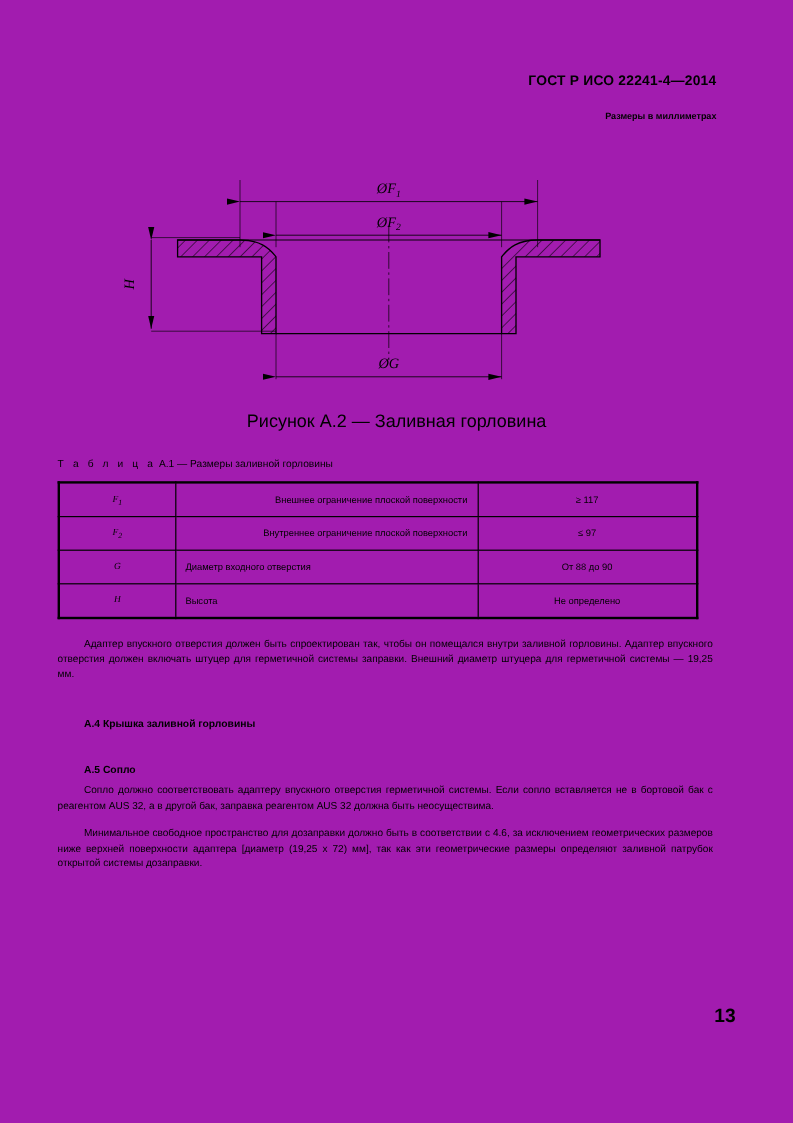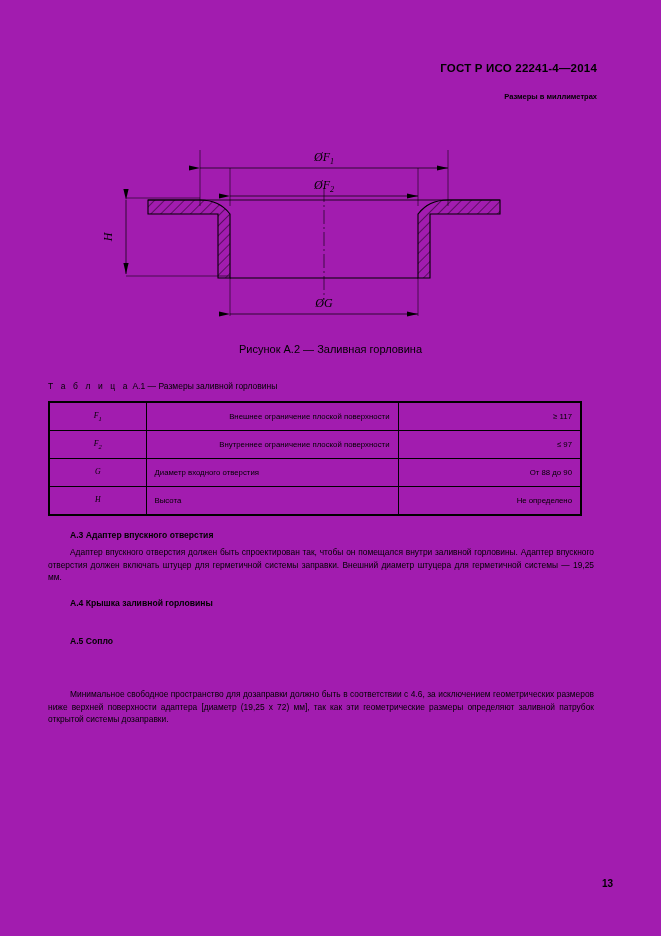--- a/index.html
+++ b/index.html
@@ -51,21 +51,21 @@
   }
   .drawing-wrap svg { display: block; }
 
   
   .figure-caption {
     position: absolute;
     top: 343px;
     left: 0;
     width: 661px;
     text-align: center;
-    font-size: 11px;
+    font-size: 15px;
   }
 
   
   .table-caption {
     position: absolute;
     top: 381px;
     left: 48px;
     font-size: 8.5px;
     white-space: nowrap;
   }
@@ -101,21 +101,21 @@
   .cell-sym {
     text-align: center;
     font-style: italic;
     font-size: 9.5px;
     font-family: "Liberation Serif", serif;
   }
   .cell-sym sub {
     font-size: 6.5px;
     font-style: italic;
   }
-  .cell-size { text-align: right; }
+  .cell-size { text-align: center; }
   .cell-par-c { text-align: right; }
   .cell-par-l { text-align: left; }
 
   
   .section {
     position: absolute;
     left: 48px;
     width: 546px;
   }
   h3.sec-head {
@@ -135,22 +135,22 @@
 
   .sec-a3 { top: 530px; }
   .sec-a4 { top: 598px; }
   .sec-a5 { top: 636px; }
   .sec-a6 { top: 688px; }
 
   
   .page-number {
     position: absolute;
     right: 48px;
-    top: 878px;
-    font-size: 10px;
+    top: 839px;
+    font-size: 16px;
     font-weight: bold;
   }
 </style>
 </head>
 <body>
 
 <div class="page">
 
   <div class="doc-header">ГОСТ Р ИСО 22241-4—2014</div>
   <div class="units-note">Размеры в миллиметрах</div>
@@ -253,30 +253,30 @@
 
       <tr>
         <td class="cell-sym"><span>H</span><sub></sub></td>
         <td class="cell-par-l">Высота</td>
         <td class="cell-size">Не определено</td>
       </tr>
     </tbody>
   </table>
 
   <div class="section sec-a3">
-    <h3 class="sec-head">А.3 Адаптер впускного отверстия</h3>
     <p class="sec-body">Адаптер впускного отверстия должен быть спроектирован так, чтобы он помещался внутри заливной горловины. Адаптер впускного отверстия должен включать штуцер для герметичной системы заправки. Внешний диаметр штуцера для герметичной системы — 19,25 мм.</p>
   </div>
 
   <div class="section sec-a4">
     <h3 class="sec-head">А.4 Крышка заливной горловины</h3>
   </div>
 
   <div class="section sec-a5">
     <h3 class="sec-head">А.5 Сопло</h3>
+    <p class="sec-body">Сопло должно соответствовать адаптеру впускного отверстия герметичной системы. Если сопло вставляется не в бортовой бак с реагентом AUS 32, а в другой бак, заправка реагентом AUS 32 должна быть неосуществима.</p>
   </div>
 
   <div class="section sec-a6">
     <p class="sec-body">Минимальное свободное пространство для дозаправки должно быть в соответствии с 4.6, за исключением геометрических размеров ниже верхней поверхности адаптера [диаметр (19,25 х 72) мм], так как эти геометрические размеры определяют заливной патрубок открытой системы дозаправки.</p>
   </div>
 
   <div class="page-number">13</div>
 
 </div>
 

